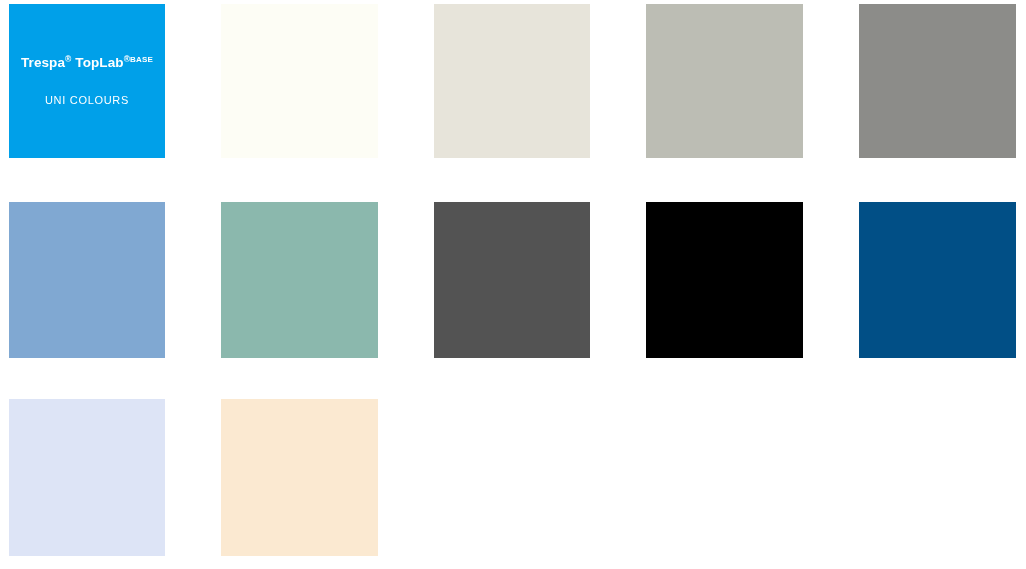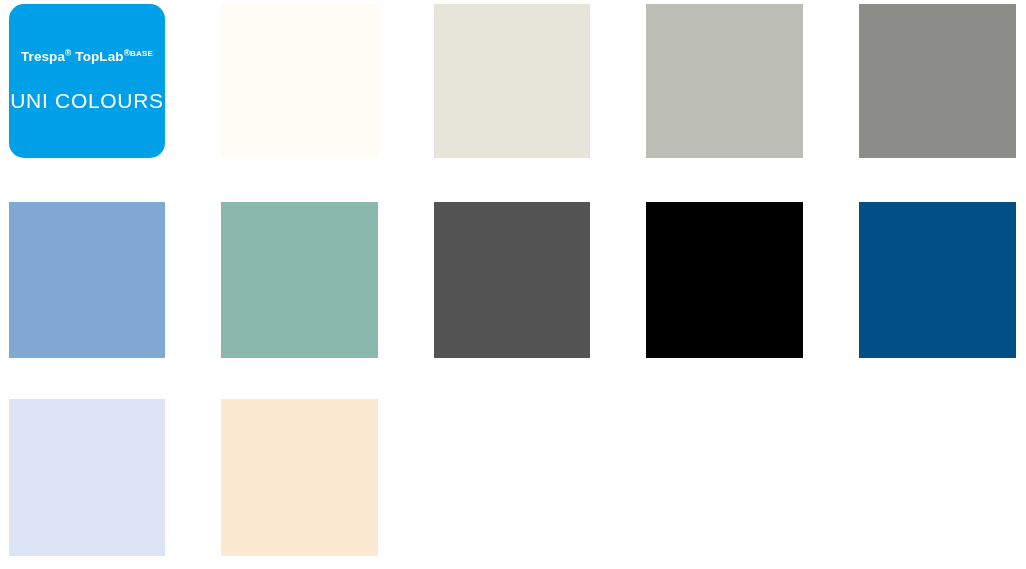--- a/index.html
+++ b/index.html
@@ -78,35 +78,35 @@
 
   .brand-suffix {
     font-size: 8px;
     font-weight: bold;
     vertical-align: super;
     letter-spacing: 0.2px;
     line-height: 0;
   }
 
   .brand-range-line {
-    font-size: 21px;
+    font-size: 11px;
     font-weight: normal;
     letter-spacing: 0.7px;
     line-height: 1.1;
     white-space: nowrap;
   }
 </style>
 </head>
 <body style="background-color: rgb(255, 255, 255);">
 
 <div id="swatch-board" style="background-color: rgb(255, 255, 255);">
 
   <div class="swatch-row" id="swatch-row-1">
 
-    <div class="swatch-tile brand-tile col-1" style="background-color: rgb(0, 160, 233); border-radius: 15px;">
+    <div class="swatch-tile brand-tile col-1" style="background-color: rgb(0, 160, 233);">
       <div class="brand-product-line">
         <span>Trespa</span><span class="brand-reg">®</span>
         <span>TopLab</span><span class="brand-reg">®</span><span class="brand-suffix">BASE</span>
       </div>
       <div class="brand-range-line">UNI COLOURS</div>
     </div>
 
     <div class="swatch-tile col-2" style="background-color: rgb(253, 253, 245);"></div>
     <div class="swatch-tile col-3" style="background-color: rgb(231, 228, 218);"></div>
     <div class="swatch-tile col-4" style="background-color: rgb(188, 189, 180);"></div>

